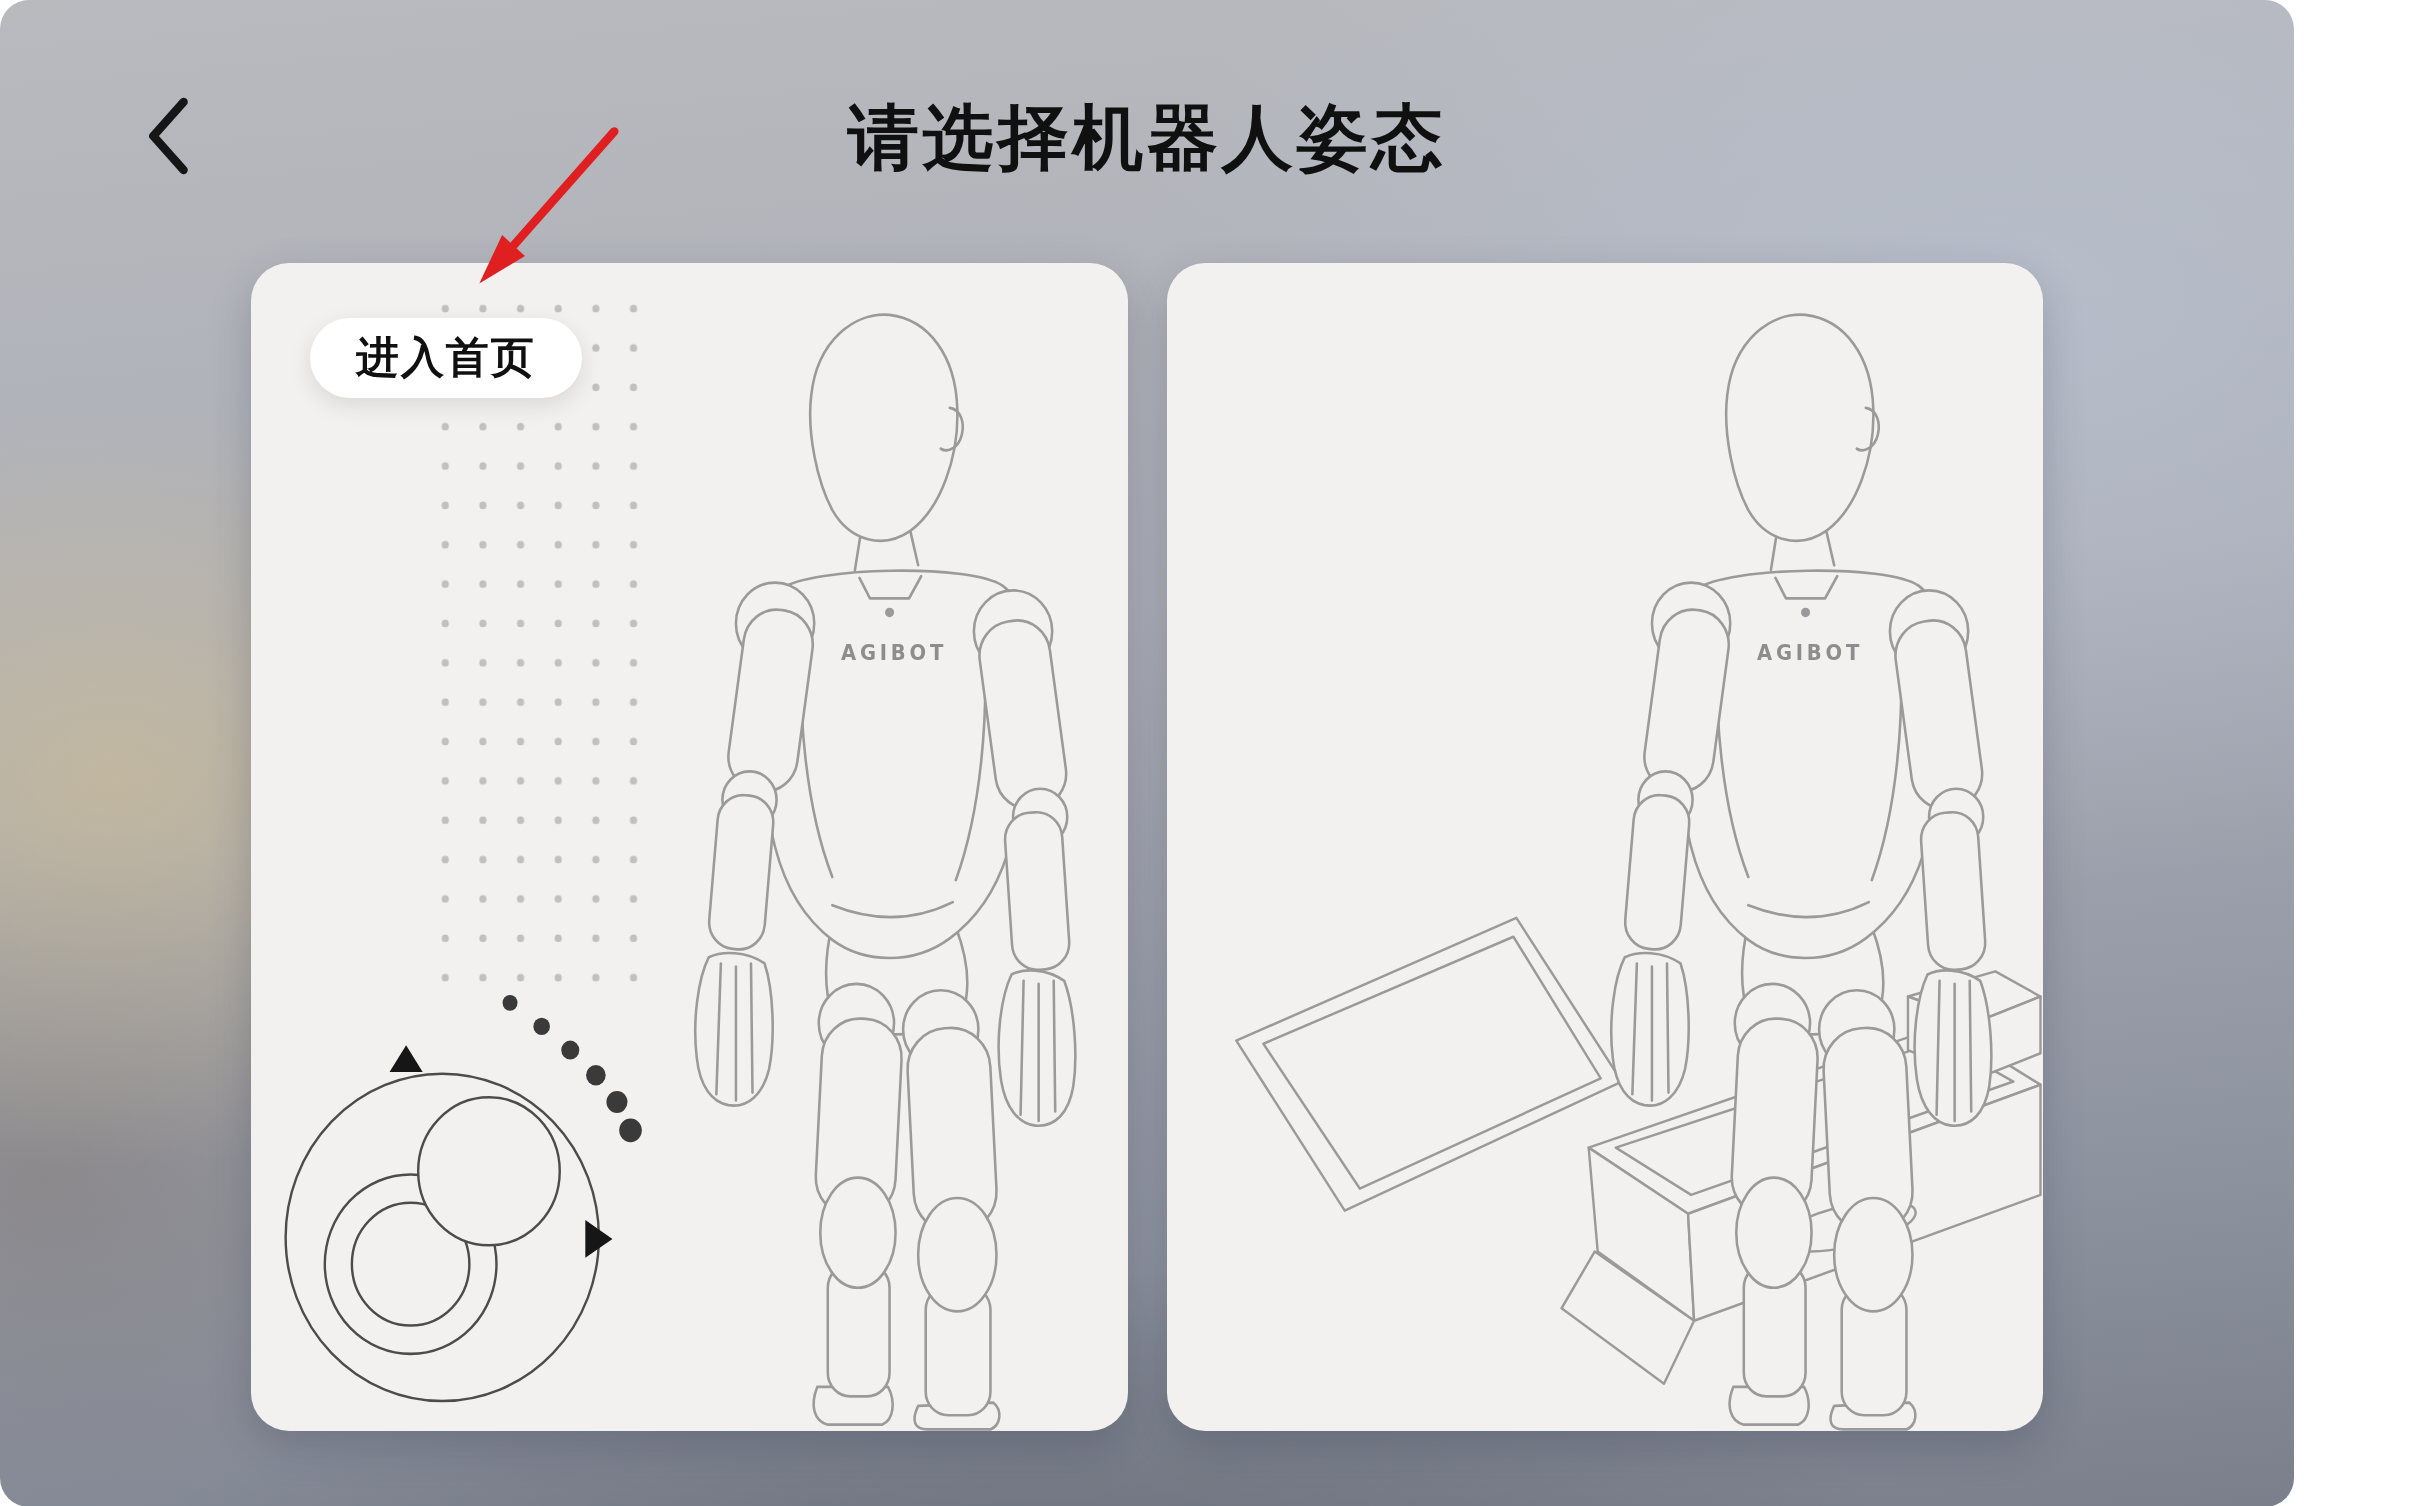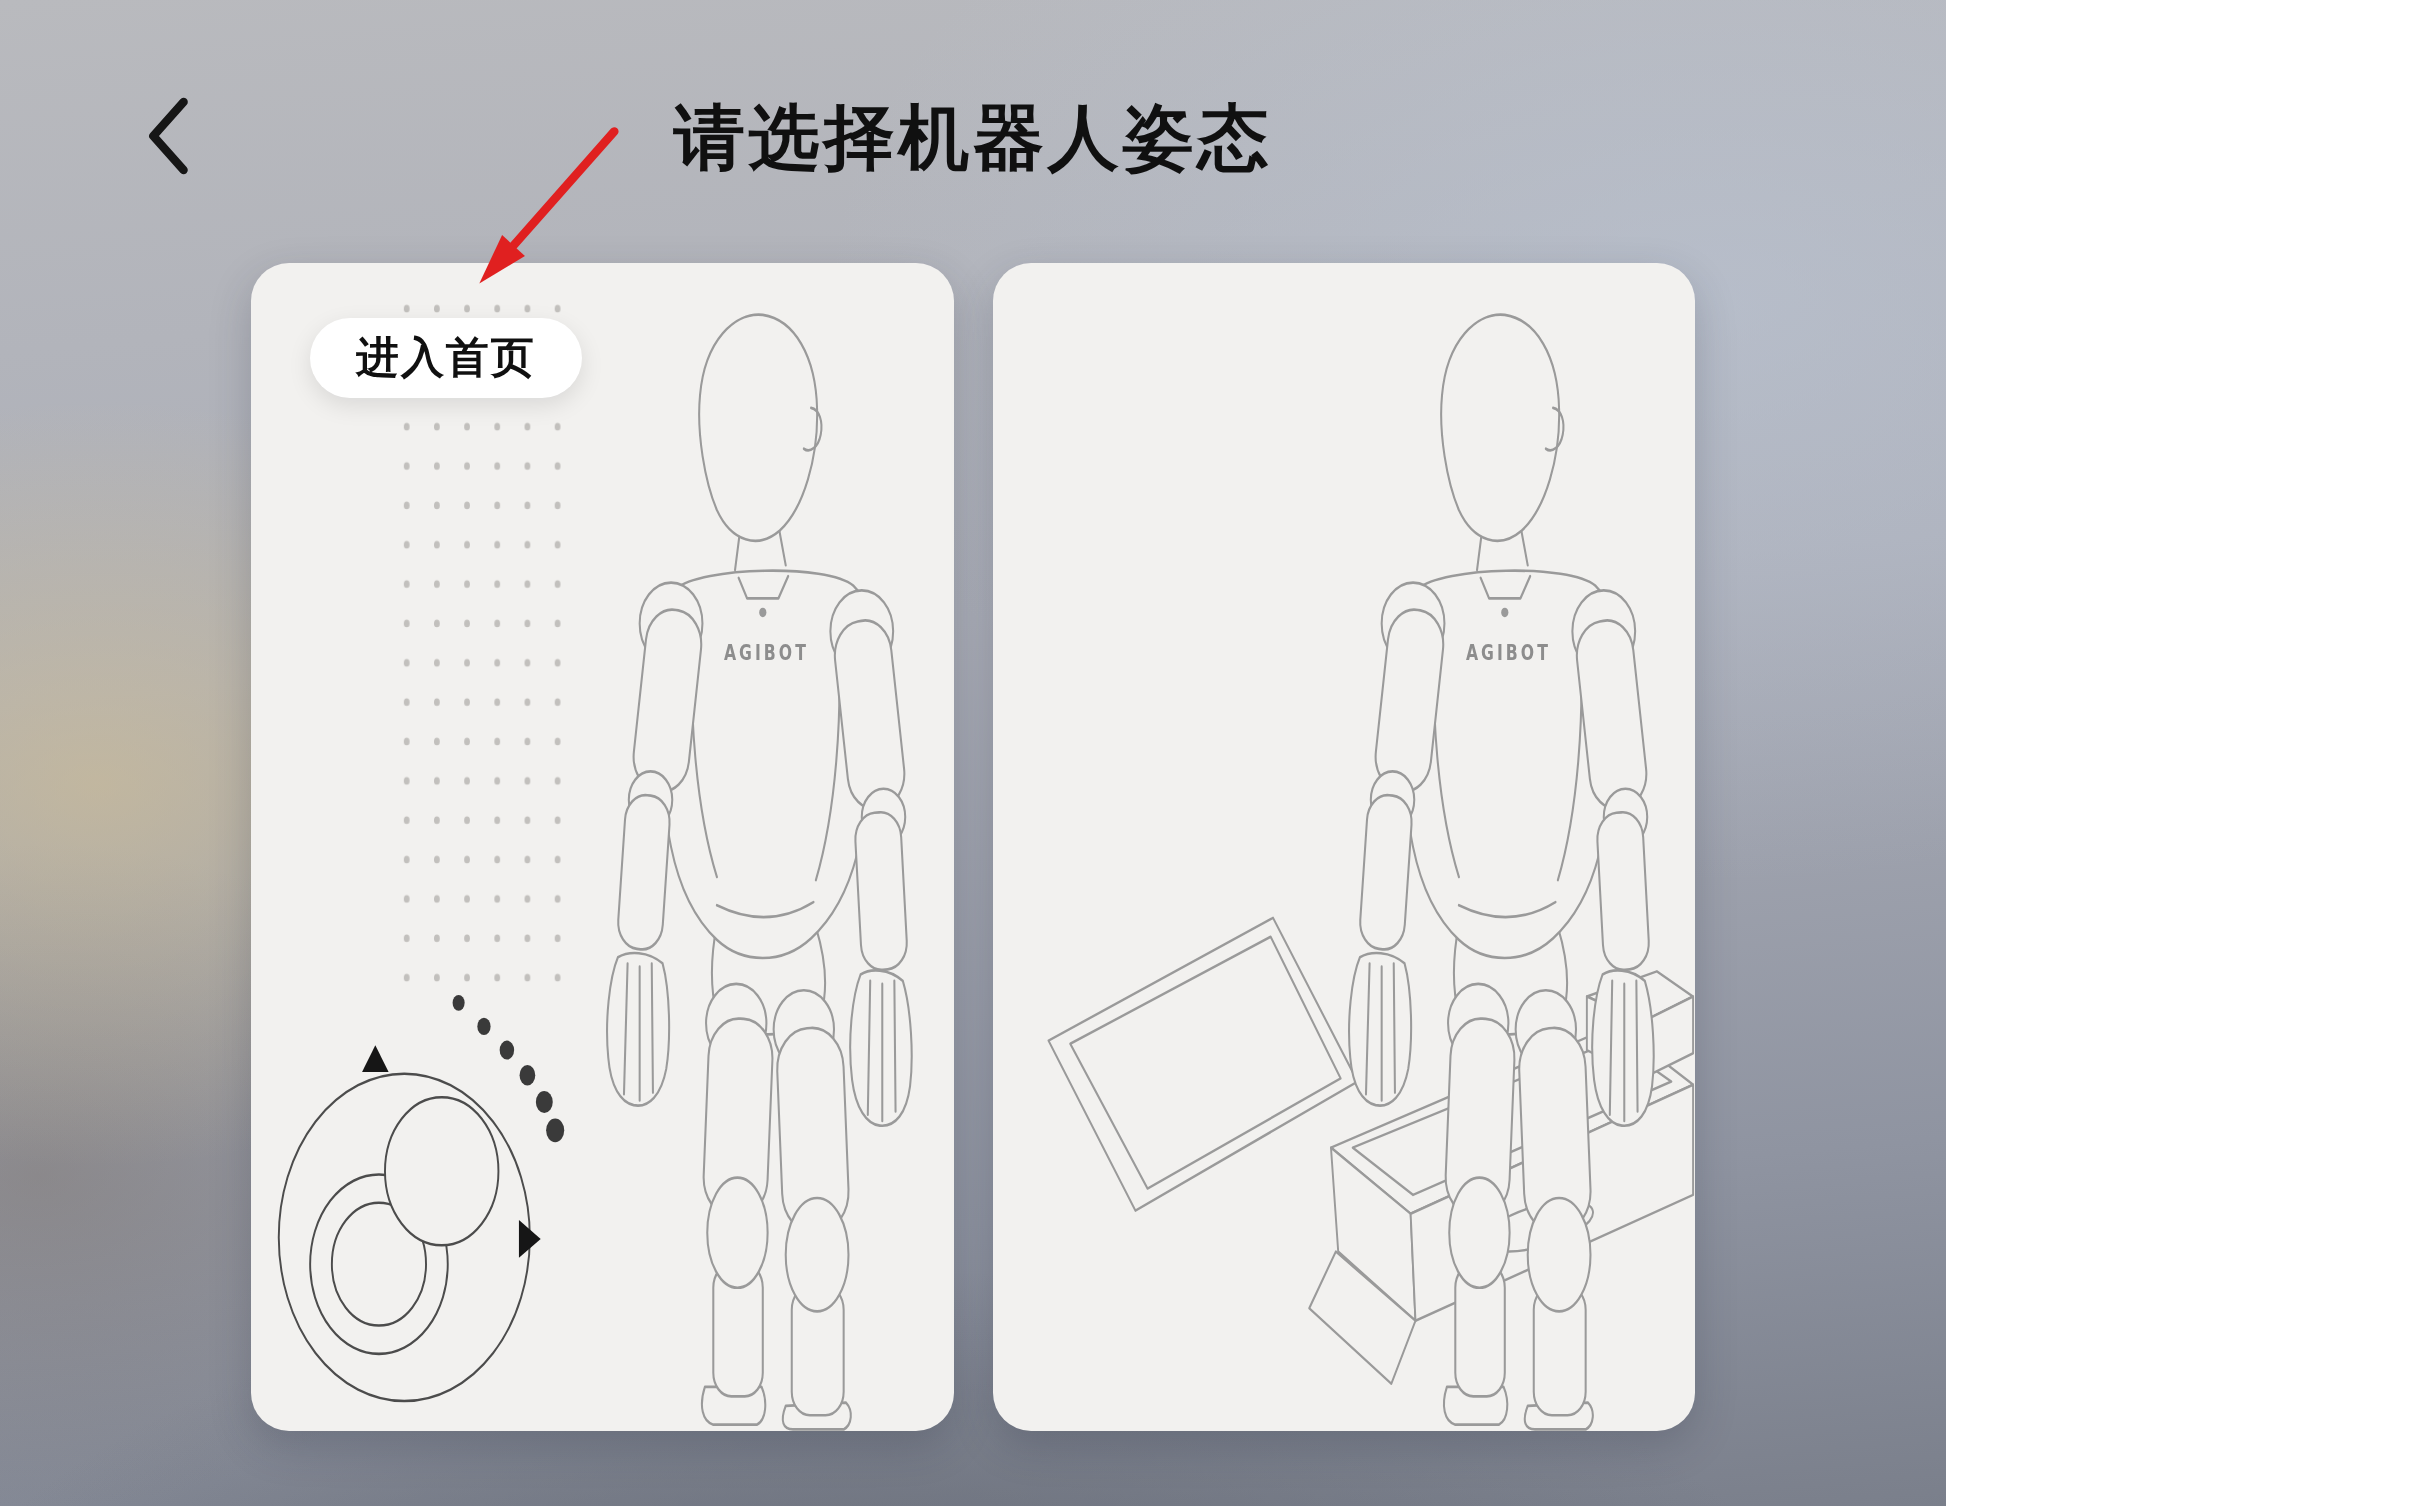--- a/index.html
+++ b/index.html
@@ -1,24 +1,25 @@
 <!DOCTYPE html>
 <html style="font-size:15px"><head>
 <meta charset="utf-8">
 <style>
   *{margin:0;padding:0;box-sizing:border-box}
   html,body{width:2427px;height:1507px}
   body{font-family:"Liberation Sans","DejaVu Sans",sans-serif;}
-  .page{position:relative;width:1946px;height:1507px;overflow:hidden;
+  .page{position:relative;width:2294px;height:1507px;overflow:hidden;
     background:
       radial-gradient(856px 590px at 5% 52%, rgba(215,193,142,.55), rgba(215,193,142,0) 65%),
       radial-gradient(666px 476px at 2% 78%, rgba(120,105,90,.35), rgba(120,105,90,0) 70%),
       radial-gradient(1236px 808px at 88% 20%, rgba(188,198,214,.55), rgba(188,198,214,0) 72%),
       radial-gradient(1427px 685px at 45% 116%, rgba(82,87,98,.6), rgba(82,87,98,0) 70%),
       linear-gradient(175deg,#b9babe 0%,#abaeb8 42%,#8f94a1 78%,#7a7f8b 100%);
+    border-radius: 29px;
   }
   .back-btn{position:absolute;left:120px;top:82px;width:95px;height:107px;background:none;border:none;cursor:pointer;display:flex;align-items:center;justify-content:center}
   .chev{width:51px;height:82px}
   .title{position:absolute;top:91px;left:0;right:0;text-align:center;font-size:71px;font-weight:bold;color:#101010;letter-spacing:3.8px}
   .cards{position:absolute;left:251px;right:251px;top:263px;bottom:76px;display:flex;gap:39px}
   .card{position:relative;flex:1;background:#f2f1ef;border-radius:38px;box-shadow:0 15px 42px rgba(38,43,58,.22);overflow:hidden}
   .card-art{position:absolute;left:0;top:0;width:100%;height:100%}
   .pill{position:absolute;left:59px;top:55px;height:80px;padding:0 46px;background:#ffffff;border-radius:44px;display:flex;align-items:center;font-size:43px;font-weight:bold;color:#101010;box-shadow:0 7.6px 23px rgba(0,0,0,.10);letter-spacing:1.9px}
   .red-arrow{position:absolute;left:447px;top:120px;width:211px;height:211px;z-index:6;pointer-events:none}
 </style>

